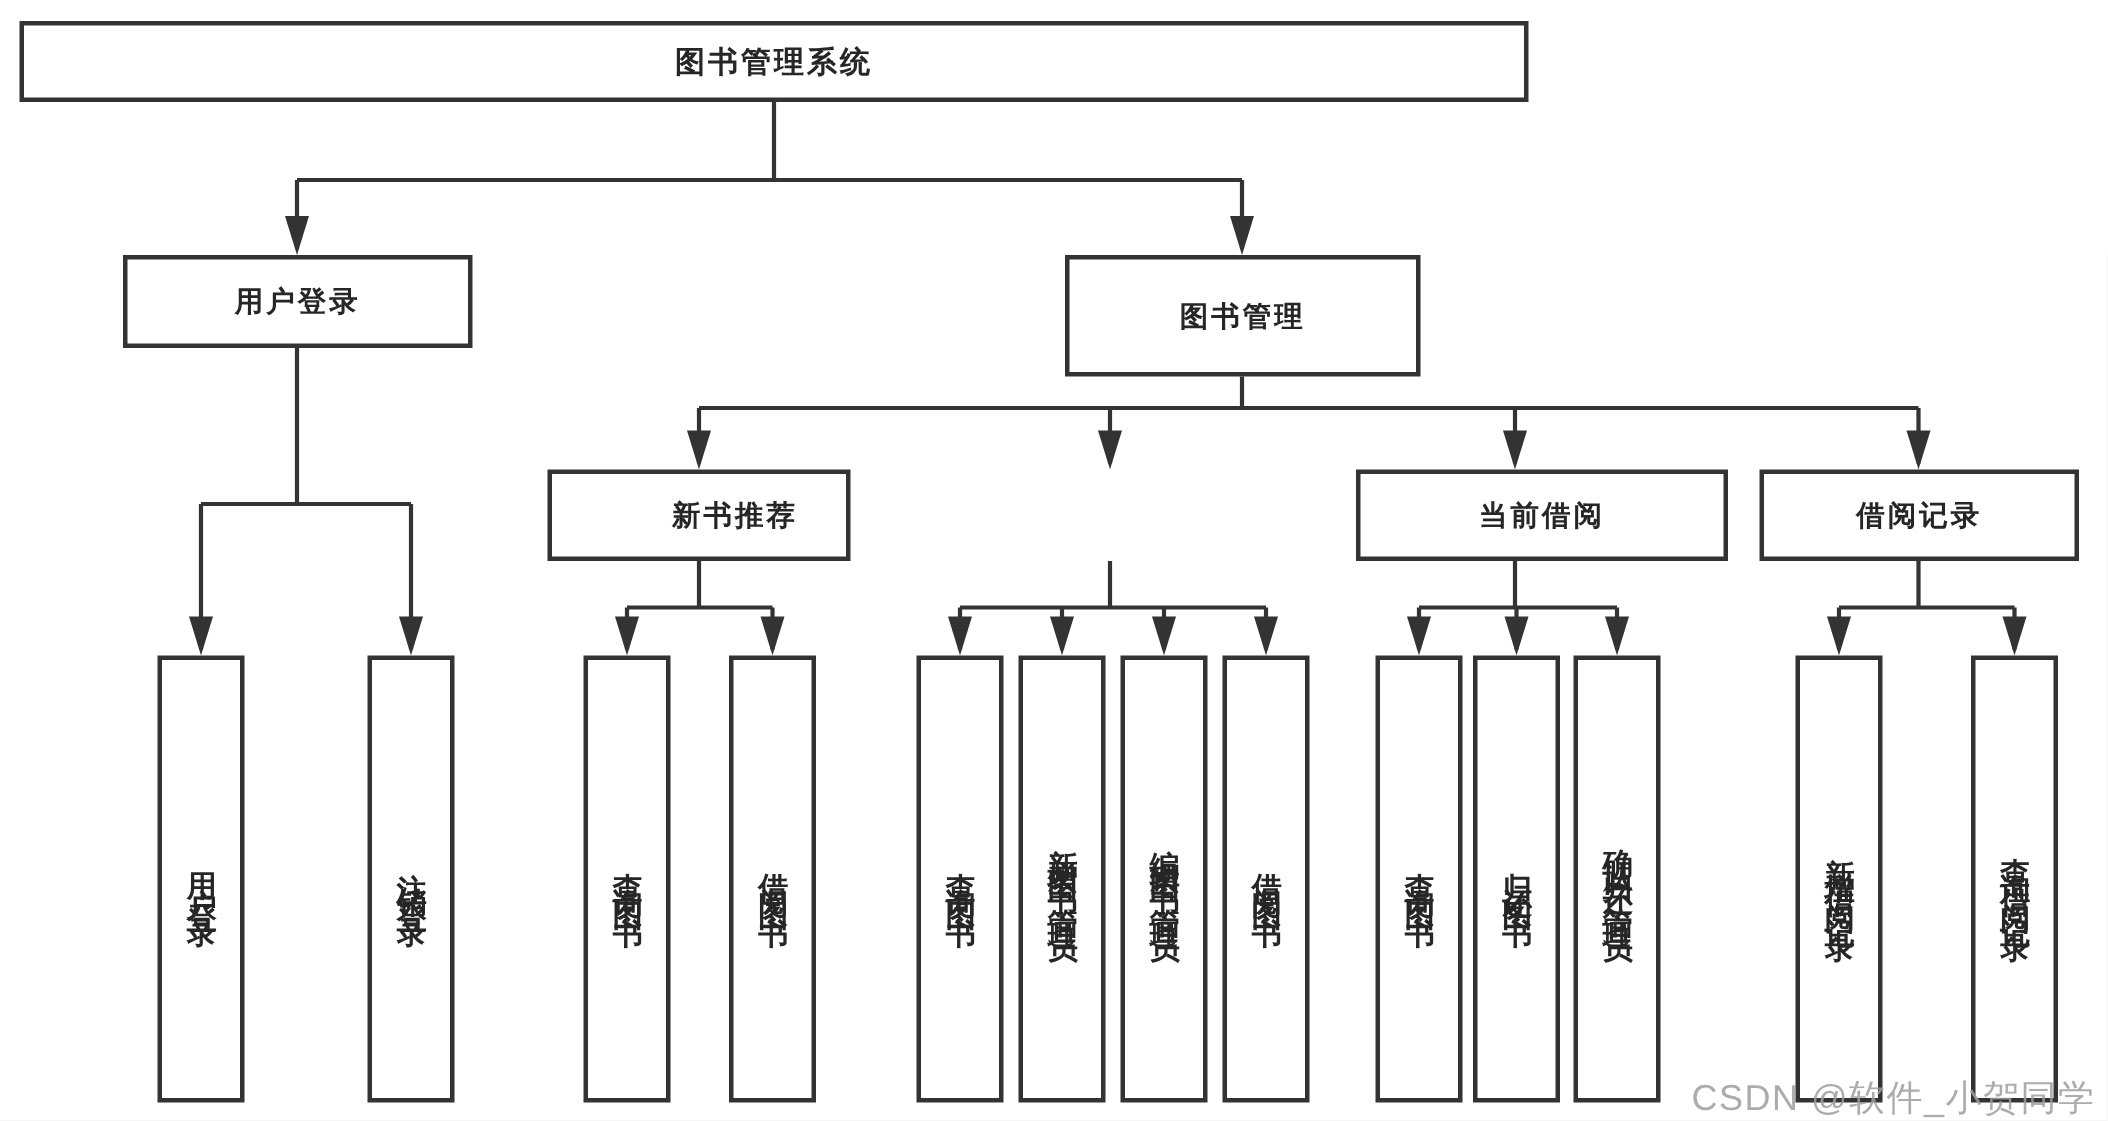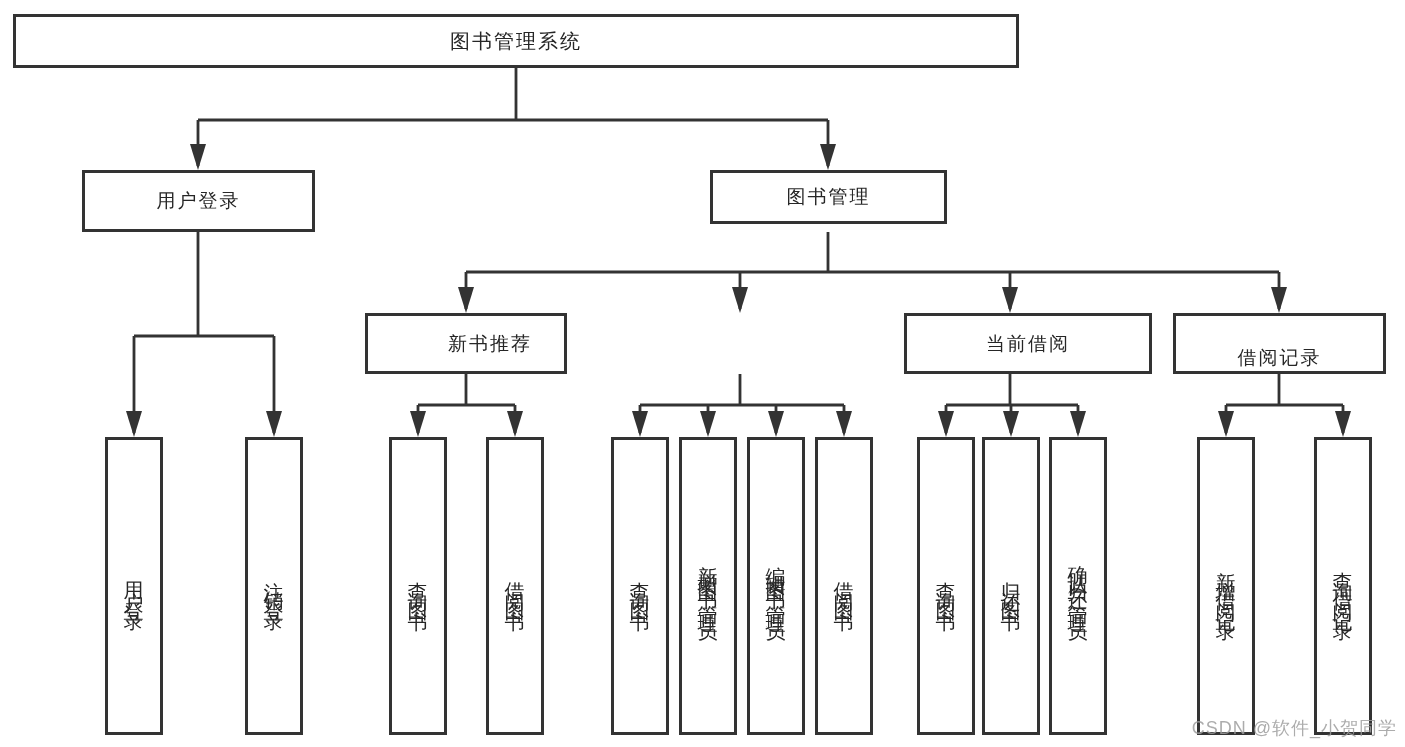--- a/index.html
+++ b/index.html
@@ -21,20 +21,21 @@
     position:absolute;left:0;top:0;width:1405px;height:747px;
     pointer-events:none;
   }
   .node{
     position:absolute;
     box-sizing:border-box;
     background:#fff;
     border:3px solid var(--border);
     display:flex;align-items:center;justify-content:center;
     color:var(--text);
+    font-weight:bold;
   }
   .node.h span{
     font-size:19px;
     letter-spacing:2px;
     white-space:nowrap;
     color:var(--text);
   }
   .node.root span{font-size:20px;}
   .node.v span{
     writing-mode:vertical-rl;
@@ -42,21 +43,21 @@
     font-size:20px;
     letter-spacing:10px;
     line-height:1;
     white-space:nowrap;
     color:var(--text);
   }
   .node.v.long span{letter-spacing:8px;}
   .watermark{
     position:absolute;
     top:716px;right:8px;
-    font-size:18px;
+    font-size:24px;
     color:var(--watermark);
     opacity:.85;
     letter-spacing:1px;
     white-space:nowrap;
     z-index:5;
   }
 </style>
 </head>
 <body>
 
@@ -108,31 +109,31 @@
     </g>
   </svg>
 
   <div class="node h root" style="left:13px;top:14px;width:1006px;height:54px;">
     <span>图书管理系统</span>
   </div>
 
   <div class="node h" style="left:82px;top:170px;width:233px;height:62px;">
     <span>用户登录</span>
   </div>
-  <div class="node h" style="left:710px;top:170px;width:237px;height:54px;">
+  <div class="node h" style="left:710px;top:170px;width:237px;height:81px;">
     <span>图书管理</span>
   </div>
 
   <div class="node h" style="left:365px;top:313px;width:202px;height:61px;padding-left:48px;">
     <span>新书推荐</span>
   </div>
   <div class="node h" style="left:904px;top:313px;width:248px;height:61px;">
     <span>当前借阅</span>
   </div>
-  <div class="node h" style="left:1173px;top:313px;width:213px;height:61px;align-items:flex-end;">
+  <div class="node h" style="left:1173px;top:313px;width:213px;height:61px;">
     <span>借阅记录</span>
   </div>
 
   <div class="node v" style="left:105px;top:437px;width:58px;height:298px;">
     <span>用户登录</span>
   </div>
   <div class="node v" style="left:245px;top:437px;width:58px;height:298px;">
     <span>注销登录</span>
   </div>
 

